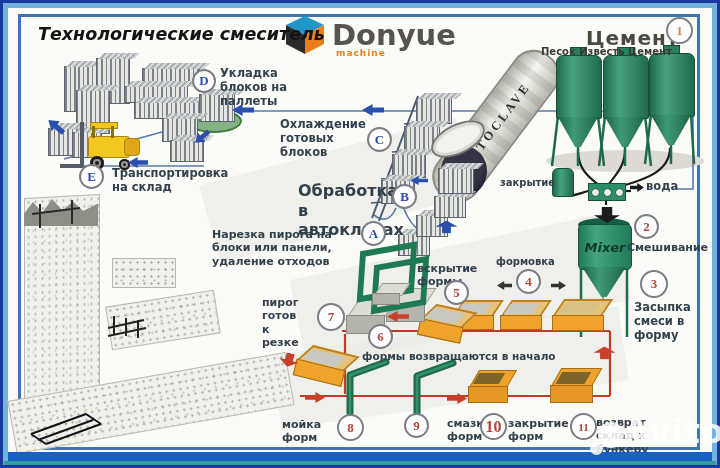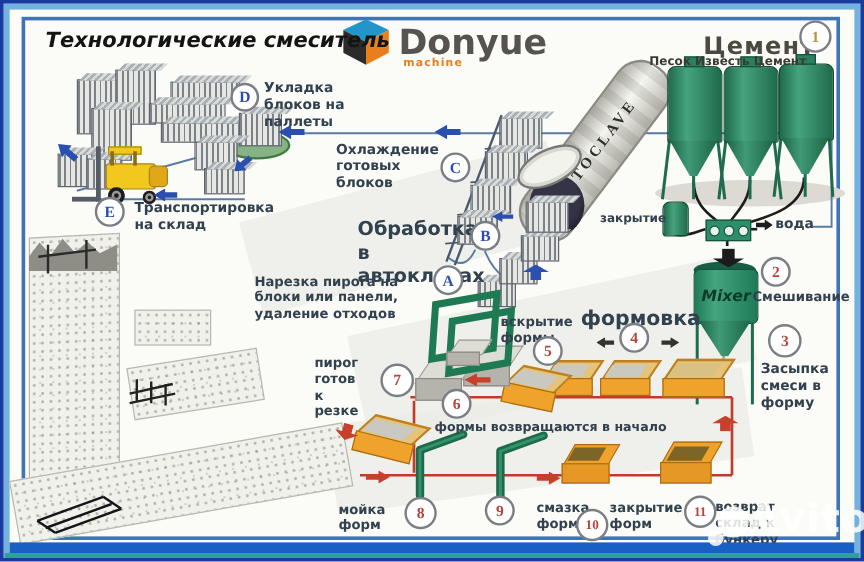--- a/index.html
+++ b/index.html
@@ -330,21 +330,21 @@
   </svg>
   <div class="hdr" style="left:332px;top:18px;font-size:29px;color:#57534e;">Donyue</div>
   <div class="hdr" style="left:336px;top:48px;font-size:9px;letter-spacing:1px;color:#e87f1a;">machine</div>
 
   <div class="hdr" style="left:586px;top:26px;font-size:20px;letter-spacing:1px;">Цемент</div>
   <div class="lbl" style="left:541px;top:46px;font-size:10px;color:#3a3a32;white-space:nowrap;">Песок Известь Цемент</div>
   <div class="lbl" style="left:500px;top:177px;font-size:10px;">закрытие</div>
   <div class="lbl" style="left:646px;top:179px;font-size:11.5px;">вода</div>
   <div class="lbl" style="left:627px;top:241px;width:76px;">Смешивание</div>
   <div class="lbl" style="left:634px;top:300px;width:66px;font-size:11.5px;">Засыпка смеси в форму</div>
-  <div class="lbl" style="left:484px;top:256px;font-size:17px;text-align:right;">формовка</div>
+  <div class="lbl" style="left:496px;top:256px;font-size:10px;text-align:right;">формовка</div>
   <div class="lbl" style="left:417px;top:262px;width:64px;">вскрытие формы</div>
   <div class="lbl" style="left:262px;top:296px;width:44px;">пирог готов к резке</div>
   <div class="lbl" style="left:212px;top:228px;width:122px;">Нарезка пирога на блоки или панели, удаление отходов</div>
   <div class="lbl" style="left:298px;top:181px;width:86px;font-size:16px;">Обработка в автоклавах</div>
   <div class="lbl" style="left:280px;top:117px;width:84px;font-size:11.5px;">Охлаждение готовых блоков</div>
   <div class="lbl" style="left:220px;top:66px;width:98px;font-size:11.5px;">Укладка блоков на паллеты</div>
   <div class="lbl" style="left:362px;top:350px;white-space:nowrap;font-size:10.5px;">формы возвращаются в начало</div>
   <div class="lbl" style="left:112px;top:166px;width:130px;font-size:11.5px;">Транспортировка на склад</div>
   <div class="lbl" style="left:282px;top:418px;width:48px;">мойка форм</div>
   <div class="lbl" style="left:431px;top:417px;width:52px;margin-left:16px;">смазка форм</div>
@@ -358,21 +358,21 @@
   <div class="circ num" style="left:444px;top:280px;">5</div>
   <div class="circ num" style="left:368px;top:324px;">6</div>
   <div class="circ num" style="left:317px;top:303px;width:28px;height:28px;">7</div>
   <div class="circ let" style="left:361px;top:221px;">A</div>
   <div class="circ let" style="left:392px;top:184px;">B</div>
   <div class="circ let" style="left:367px;top:127px;">C</div>
   <div class="circ let" style="left:192px;top:69px;width:24px;height:24px;">D</div>
   <div class="circ let" style="left:79px;top:164px;">E</div>
   <div class="circ num" style="left:337px;top:414px;width:27px;height:27px;">8</div>
   <div class="circ num" style="left:404px;top:413px;">9</div>
-  <div class="circ num" style="left:480px;top:413px;width:27px;height:27px;font-size:11px;margin-top:11px;">10</div>
+  <div class="circ num" style="left:480px;top:413px;width:27px;height:27px;font-size:16px;">10</div>
   <div class="circ num" style="left:570px;top:413px;width:27px;height:27px;font-size:11px;">11</div>
 
   <div class="wm">
     <div class="c1"></div>
     <div class="c2"></div>
     <div class="t">Avito</div>
   </div>
 </div>
 
 </body></html>

